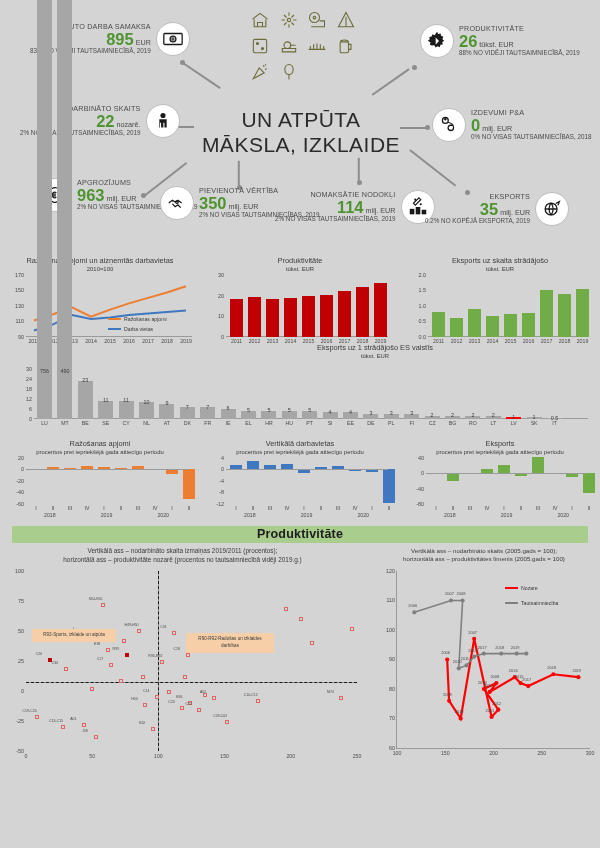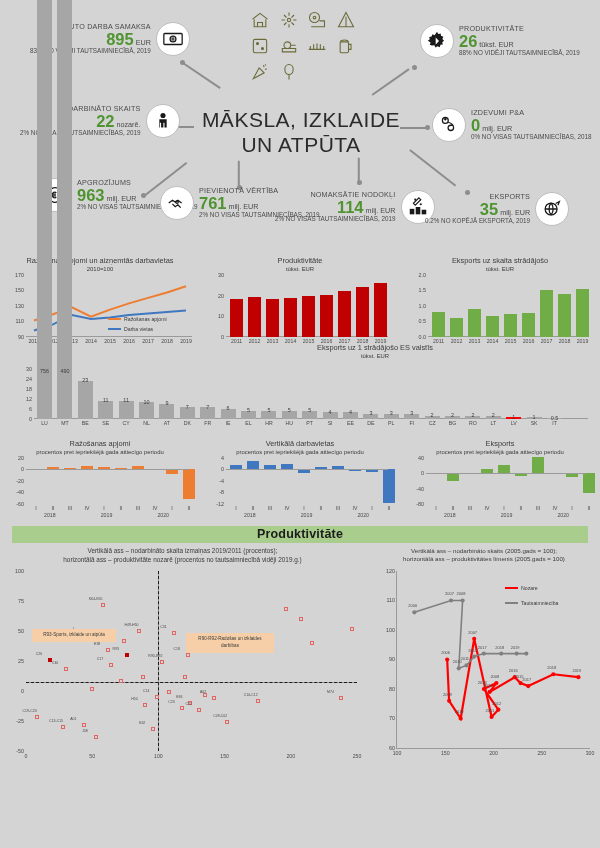--- a/index.html
+++ b/index.html
@@ -156,22 +156,22 @@
     <div class="conn" style="left:372px;top:94px;width:45px;transform:rotate(-35deg);"></div>
     <div class="dot" style="left:412px;top:65px;"></div>
     <div class="conn" style="left:400px;top:127px;width:28px;"></div>
     <div class="dot" style="left:425px;top:125px;"></div>
     <div class="conn" style="left:410px;top:149px;width:58px;transform:rotate(38deg);"></div>
     <div class="dot" style="left:465px;top:190px;"></div>
     <div class="conn" style="left:359px;top:157px;width:27px;transform:rotate(90deg);"></div>
     <div class="dot" style="left:357px;top:180px;"></div>
 
     <div class="title">
+      <div>UN ATPŪTA</div>
       <div>MĀKSLA, IZKLAIDE</div>
-      <div>UN ATPŪTA</div>
     </div>
 
     <div class="kpi left" style="left:30px;top:22px;">
       <div class="txt">
         <div class="lbl">BRUTO DARBA SAMAKSA</div>
         <div class="valrow">
             <span class="val">895</span>
             <span class="unit">EUR</span>
           </div>
         <div class="sub">83% NO VIDĒJI TAUTSAIMNIECĪBĀ, 2019</div>
@@ -224,21 +224,21 @@
       <div class="circ">
         <svg width="22" height="22" viewBox="0 0 24 24" fill="none" stroke="#1a1a1a" stroke-width="1.4">
             <path d="M3 12l4-3 3 2 3-2 4 3"></path>
             <path d="M7 13l3 3 3-2 3 3"></path>
             <circle cx="12" cy="11" r="1.4"></circle>
           </svg>
       </div>
       <div class="txt">
         <div class="lbl">PIEVIENOTĀ VĒRTĪBA</div>
         <div class="valrow">
-            <span class="val">761</span>
+            <span class="val">350</span>
             <span class="unit">milj. EUR</span>
           </div>
         <div class="sub">2% NO VISAS TAUTSAIMNIECĪBAS, 2019</div>
       </div>
     </div>
 
     <div class="kpi right" style="left:420px;top:24px;">
       <div class="circ">
         <svg width="22" height="22" viewBox="0 0 24 24" fill="#1a1a1a">
             <path d="M12 2l1.4 2.3 2.6-.6.4 2.6 2.5 1-1 2.4 1.8 1.9-2 1.7.7 2.6-2.6.3-.8 2.5-2.4-1.1-2.2 1.4-1.3-2.3-2.6.1V17l-2.4-1 .9-2.5L2 11.8l2.1-1.6-.6-2.6 2.6-.4.9-2.5 2.4 1z"></path>

